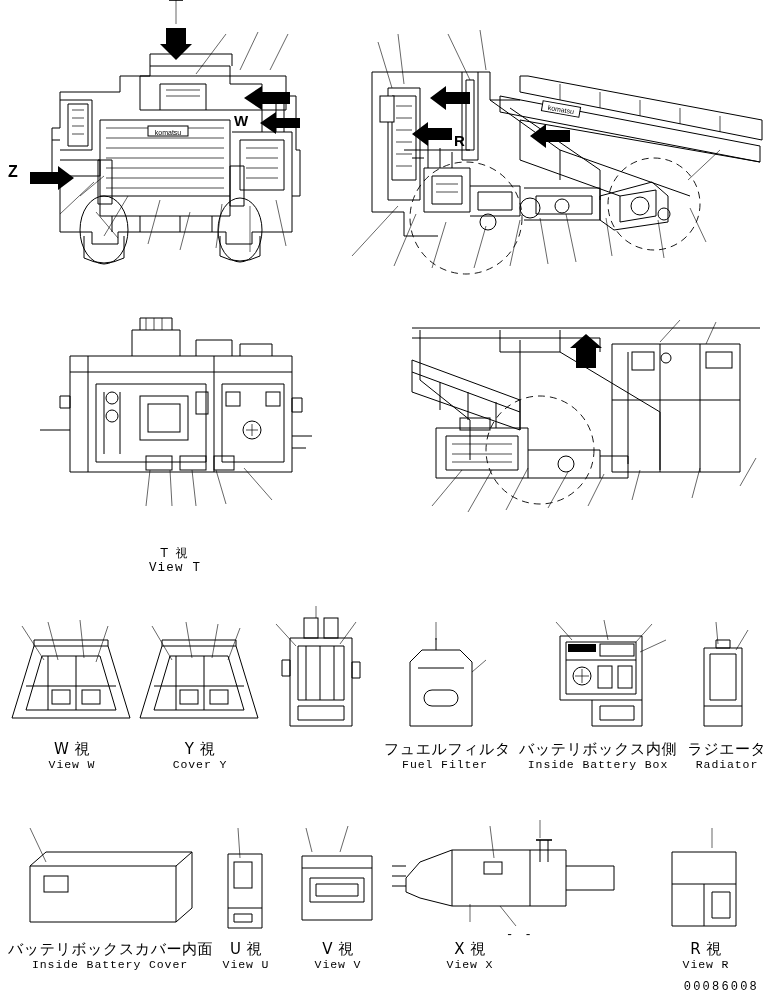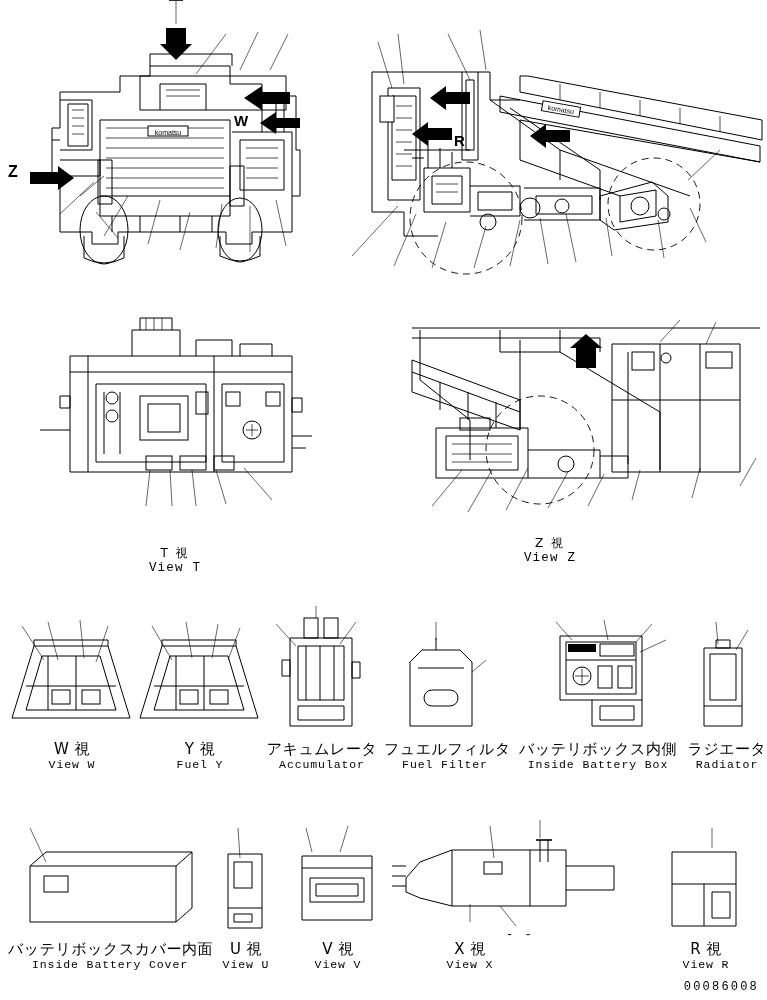--- a/index.html
+++ b/index.html
@@ -448,39 +448,31 @@
 
   <div class="zmark" style="left:8px; top:163px;">Z</div>
 
   <div class="tiny-dash" style="left:506px; top:928px;">- -</div>
 
   <div class="lbl bigview" style="left:120px; top:546px; width:110px;">
     <span class="jp">T 視</span>
     <span class="en">View T</span>
   </div>
 
-  <div class="lbl bigview" style="left:495px; top:536px; width:110px;">
-    <span class="jp">Z 視</span>
-    <span class="en">View Z</span>
-  </div>
 
   <div class="lbl" style="left:16px; top:740px; width:112px;">
     <span class="jp">W 視</span>
     <span class="en">View W</span>
   </div>
 
   <div class="lbl" style="left:144px; top:740px; width:112px;">
     <span class="jp">Y 視</span>
-    <span class="en">Fuel Y</span>
-  </div>
-
-  <div class="lbl" style="left:262px; top:740px; width:120px;">
-    <span class="jp">アキュムレータ</span>
-    <span class="en">Accumulator</span>
-  </div>
+    <span class="en">Cover Y</span>
+  </div>
+
 
   <div class="lbl" style="left:384px; top:740px; width:122px;">
     <span class="jp">フュエルフィルタ</span>
     <span class="en">Fuel Filter</span>
   </div>
 
   <div class="lbl" style="left:508px; top:740px; width:180px;">
     <span class="jp">バッテリボックス内側</span>
     <span class="en">Inside Battery Box</span>
   </div>

